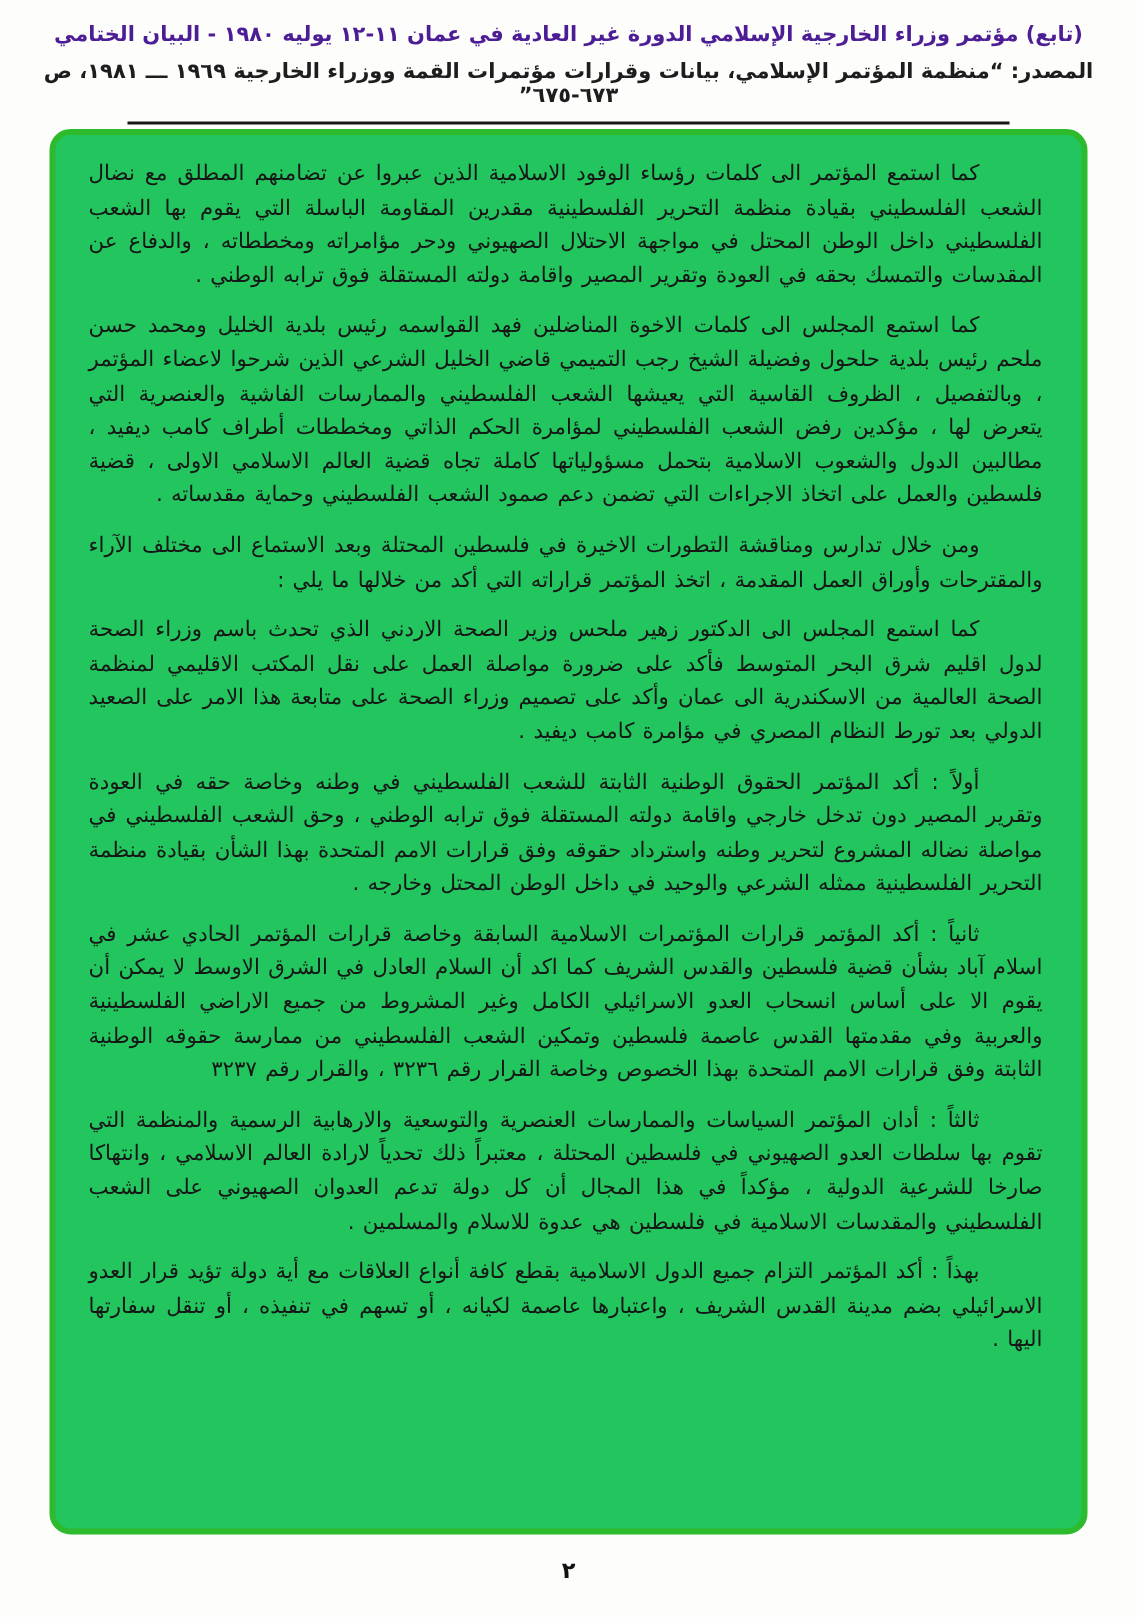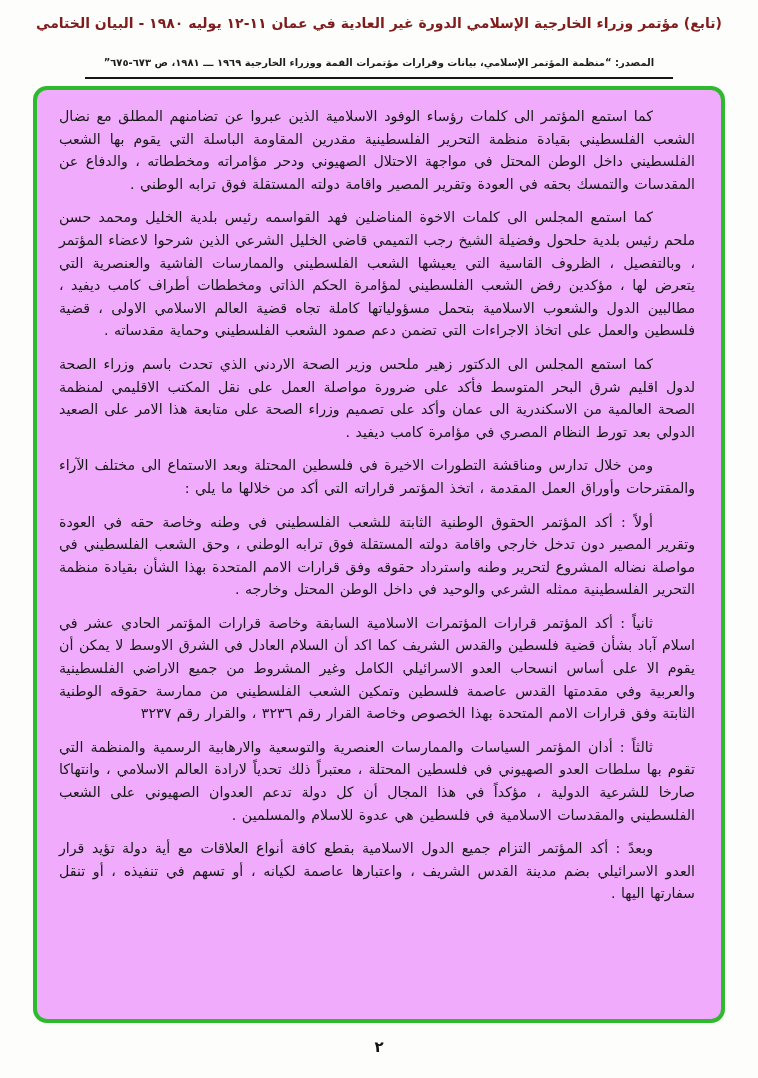--- a/index.html
+++ b/index.html
@@ -18,47 +18,47 @@
     background: #fdfdfb;
     direction: rtl;
   }
   .header {
     text-align: center;
     padding-top: 13px;
   }
   .header-title {
     font-size: 14px;
     font-weight: bold;
-    color: #7f1d1d;
+    color: #4c1d95;
     line-height: 1.5;
     padding: 0 30px;
   }
   .header-source {
-    margin-top: 23px;
-    font-size: 10px;
+    margin-top: 6px;
+    font-size: 14px;
     font-weight: bold;
     color: #1d1d1d;
   }
   .header-rule {
     width: 588px;
     height: 2px;
     background: #161616;
     margin: 9px auto 0 auto;
   }
   .content-border {
     position: absolute;
     top: 86px;
     right: 33px;
     width: 692px;
     height: 937px;
     border: 4px solid #f97316;
     border-radius: 14px;
     padding: 15px 26px 8px 22px;
     overflow: hidden;
-    background: #f0abfc;
+    background: #22c55e;
   }
   .para {
     direction: rtl;
     text-align: justify;
     font-size: 14.2px;
     line-height: 22.6px;
     color: #161616;
     text-indent: 42px;
     margin-bottom: 11px;
     word-spacing: 1px;
@@ -84,23 +84,23 @@
 
   <div class="header">
     <div class="header-title">(تابع) مؤتمر وزراء الخارجية الإسلامي الدورة غير العادية في عمان ١١-١٢ يوليه ١٩٨٠ - البيان الختامي</div>
     <div class="header-source">المصدر: “منظمة المؤتمر الإسلامي، بيانات وقرارات مؤتمرات القمة ووزراء الخارجية ١٩٦٩ ـــ ١٩٨١، ص ٦٧٣-٦٧٥”</div>
     <div class="header-rule"></div>
   </div>
 
   <div class="content-border" style="border-color: rgb(45, 187, 45);">
     <p class="para"><b class="plabel"></b><span>كما استمع المؤتمر الى كلمات رؤساء الوفود الاسلامية الذين عبروا عن تضامنهم المطلق مع نضال الشعب الفلسطيني بقيادة منظمة التحرير الفلسطينية مقدرين المقاومة الباسلة التي يقوم بها الشعب الفلسطيني داخل الوطن المحتل في مواجهة الاحتلال الصهيوني ودحر مؤامراته ومخططاته ، والدفاع عن المقدسات والتمسك بحقه في العودة وتقرير المصير واقامة دولته المستقلة فوق ترابه الوطني .</span></p>
     <p class="para"><b class="plabel"></b><span>كما استمع المجلس الى كلمات الاخوة المناضلين فهد القواسمه رئيس بلدية الخليل ومحمد حسن ملحم رئيس بلدية حلحول وفضيلة الشيخ رجب التميمي قاضي الخليل الشرعي الذين شرحوا لاعضاء المؤتمر ، وبالتفصيل ، الظروف القاسية التي يعيشها الشعب الفلسطيني والممارسات الفاشية والعنصرية التي يتعرض لها ، مؤكدين رفض الشعب الفلسطيني لمؤامرة الحكم الذاتي ومخططات أطراف كامب ديفيد ، مطالبين الدول والشعوب الاسلامية بتحمل مسؤولياتها كاملة تجاه قضية العالم الاسلامي الاولى ، قضية فلسطين والعمل على اتخاذ الاجراءات التي تضمن دعم صمود الشعب الفلسطيني وحماية مقدساته .</span></p>
+    <p class="para"><b class="plabel"></b><span>ومن خلال تدارس ومناقشة التطورات الاخيرة في فلسطين المحتلة وبعد الاستماع الى مختلف الآراء والمقترحات وأوراق العمل المقدمة ، اتخذ المؤتمر قراراته التي أكد من خلالها ما يلي :</span></p>
     <p class="para"><b class="plabel"></b><span>كما استمع المجلس الى الدكتور زهير ملحس وزير الصحة الاردني الذي تحدث باسم وزراء الصحة لدول اقليم شرق البحر المتوسط فأكد على ضرورة مواصلة العمل على نقل المكتب الاقليمي لمنظمة الصحة العالمية من الاسكندرية الى عمان وأكد على تصميم وزراء الصحة على متابعة هذا الامر على الصعيد الدولي بعد تورط النظام المصري في مؤامرة كامب ديفيد .</span></p>
-    <p class="para"><b class="plabel"></b><span>ومن خلال تدارس ومناقشة التطورات الاخيرة في فلسطين المحتلة وبعد الاستماع الى مختلف الآراء والمقترحات وأوراق العمل المقدمة ، اتخذ المؤتمر قراراته التي أكد من خلالها ما يلي :</span></p>
     <p class="para"><b class="plabel">أولاً :</b><span> أكد المؤتمر الحقوق الوطنية الثابتة للشعب الفلسطيني في وطنه وخاصة حقه في العودة وتقرير المصير دون تدخل خارجي واقامة دولته المستقلة فوق ترابه الوطني ، وحق الشعب الفلسطيني في مواصلة نضاله المشروع لتحرير وطنه واسترداد حقوقه وفق قرارات الامم المتحدة بهذا الشأن بقيادة منظمة التحرير الفلسطينية ممثله الشرعي والوحيد في داخل الوطن المحتل وخارجه .</span></p>
     <p class="para"><b class="plabel">ثانياً :</b><span> أكد المؤتمر قرارات المؤتمرات الاسلامية السابقة وخاصة قرارات المؤتمر الحادي عشر في اسلام آباد بشأن قضية فلسطين والقدس الشريف كما اكد أن السلام العادل في الشرق الاوسط لا يمكن أن يقوم الا على أساس انسحاب العدو الاسرائيلي الكامل وغير المشروط من جميع الاراضي الفلسطينية والعربية وفي مقدمتها القدس عاصمة فلسطين وتمكين الشعب الفلسطيني من ممارسة حقوقه الوطنية الثابتة وفق قرارات الامم المتحدة بهذا الخصوص وخاصة القرار رقم ٣٢٣٦ ، والقرار رقم ٣٢٣٧</span></p>
     <p class="para"><b class="plabel">ثالثاً :</b><span> أدان المؤتمر السياسات والممارسات العنصرية والتوسعية والارهابية الرسمية والمنظمة التي تقوم بها سلطات العدو الصهيوني في فلسطين المحتلة ، معتبراً ذلك تحدياً لارادة العالم الاسلامي ، وانتهاكا صارخا للشرعية الدولية ، مؤكداً في هذا المجال أن كل دولة تدعم العدوان الصهيوني على الشعب الفلسطيني والمقدسات الاسلامية في فلسطين هي عدوة للاسلام والمسلمين .</span></p>
-    <p class="para"><b class="plabel">وبعدً :</b><span> أكد المؤتمر التزام جميع الدول الاسلامية بقطع كافة أنواع العلاقات مع أية دولة تؤيد قرار العدو الاسرائيلي بضم مدينة القدس الشريف ، واعتبارها عاصمة لكيانه ، أو تسهم في تنفيذه ، أو تنقل سفارتها اليها .</span></p>
+    <p class="para"><b class="plabel">بهذاً :</b><span> أكد المؤتمر التزام جميع الدول الاسلامية بقطع كافة أنواع العلاقات مع أية دولة تؤيد قرار العدو الاسرائيلي بضم مدينة القدس الشريف ، واعتبارها عاصمة لكيانه ، أو تسهم في تنفيذه ، أو تنقل سفارتها اليها .</span></p>
   </div>
 
   <div class="page-number">٢</div>
 
 </div>
 
 </body></html>

